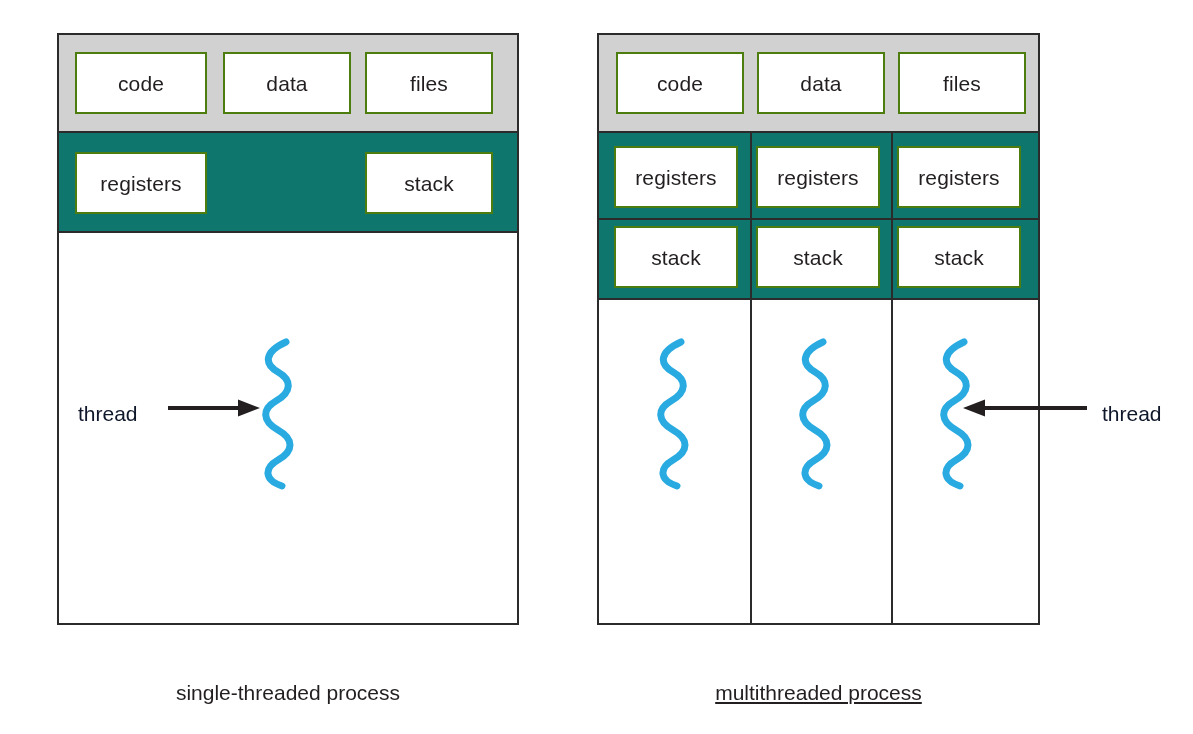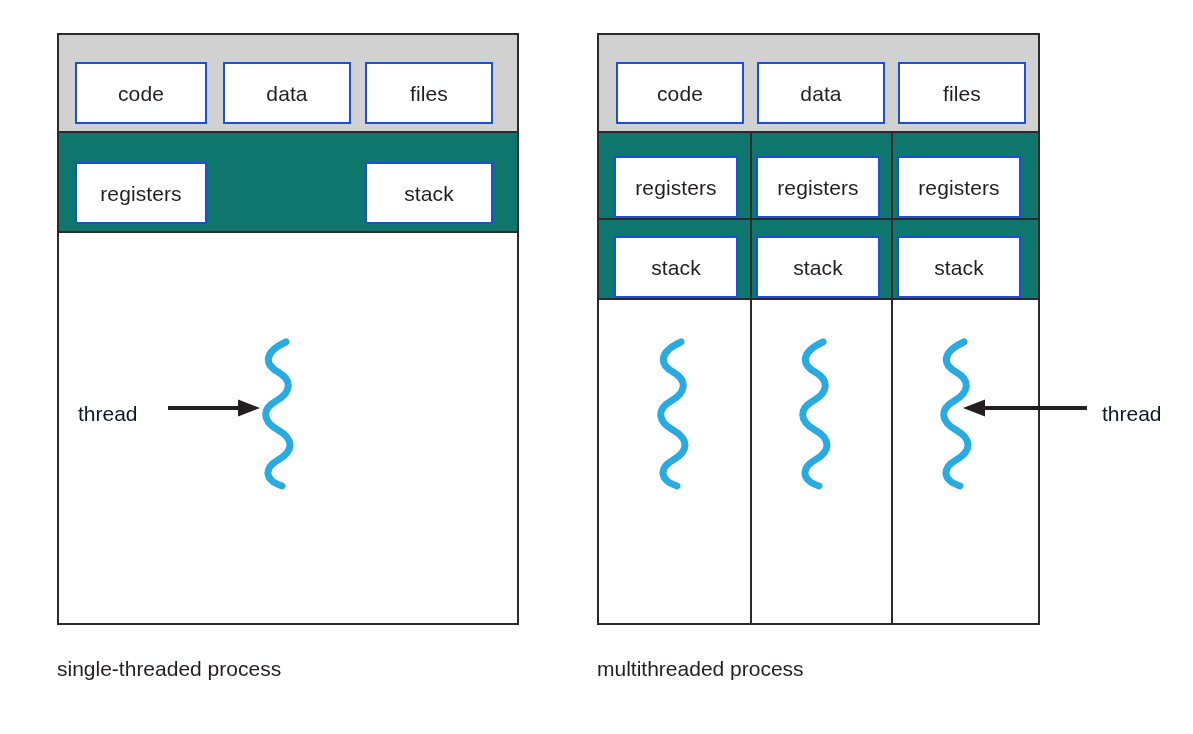--- a/index.html
+++ b/index.html
@@ -63,30 +63,29 @@
     box-sizing: border-box;
     border-bottom: 2px solid #2b2b2b;
   }
   #single-thread-band { top: 98px; height: 100px; }
   #multi-thread-band  { top: 98px; height: 167px; }
 
   
   .res-box {
     position: absolute;
     box-sizing: border-box;
-    border: 2px solid #1d4ed8;
+    border: 2px solid #4d7c0f;
     background: #ffffff;
     display: flex;
     align-items: center;
     justify-content: center;
     font-size: 21px;
     line-height: 1;
     color: #231f20;
     letter-spacing: 0.1px;
-    margin-top: 10px;
   }
 
   
   #single-box-code      { left: 16px;  top: 17px; width: 132px; height: 62px; }
   #single-box-data      { left: 164px; top: 17px; width: 128px; height: 62px; }
   #single-box-files     { left: 306px; top: 17px; width: 128px; height: 62px; }
   
   #single-box-registers { left: 16px;  top: 19px; width: 132px; height: 62px; }
   #single-box-stack     { left: 306px; top: 19px; width: 128px; height: 62px; }
 
@@ -150,24 +149,26 @@
   }
   #single-thread-arrow { left: 168px; top: 398px; }
   #multi-thread-arrow  { left: 963px; top: 398px; }
 
   
   .caption {
     position: absolute;
     font-size: 21px;
     line-height: 1;
     color: #231f20;
+    text-align: center;
     white-space: nowrap;
+    margin-top: 24px;
   }
   #single-caption { left: 57px;  top: 658px; width: 462px; }
-  #multi-caption  { left: 597px; top: 658px; width: 443px; }
+  #multi-caption  { left: 597px; top: 658px; width: 443px; text-decoration: underline; }
 </style>
 </head>
 <body>
 
 <div class="canvas">
 
   <div class="process-frame" id="single-process-frame">
 
     <div class="shared-band" id="single-shared-band">
       <div class="res-box" id="single-box-code">code</div>

